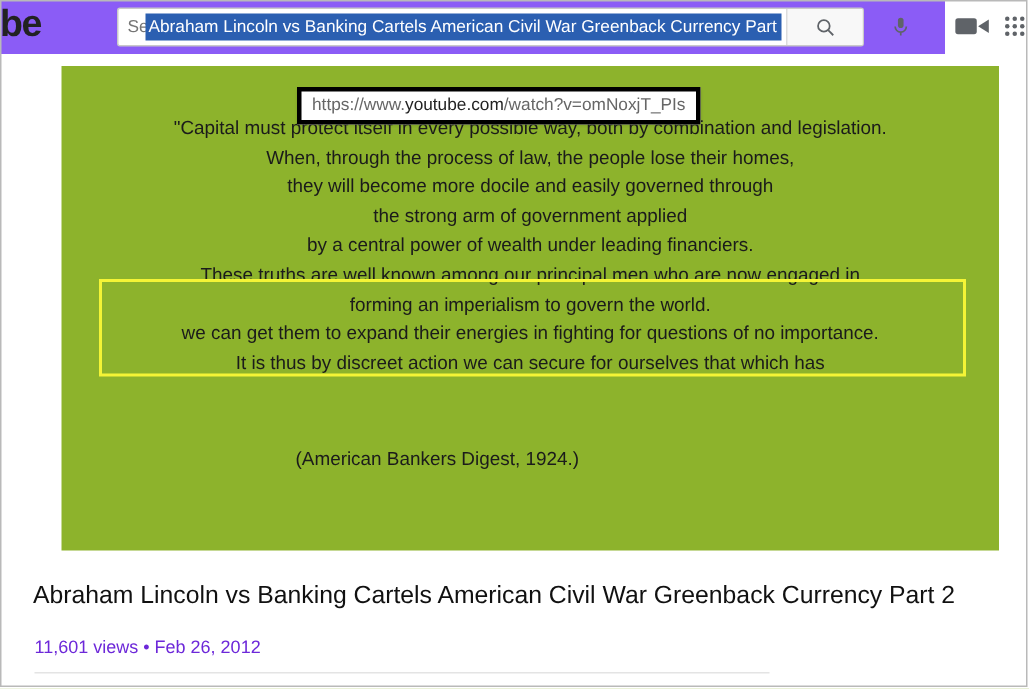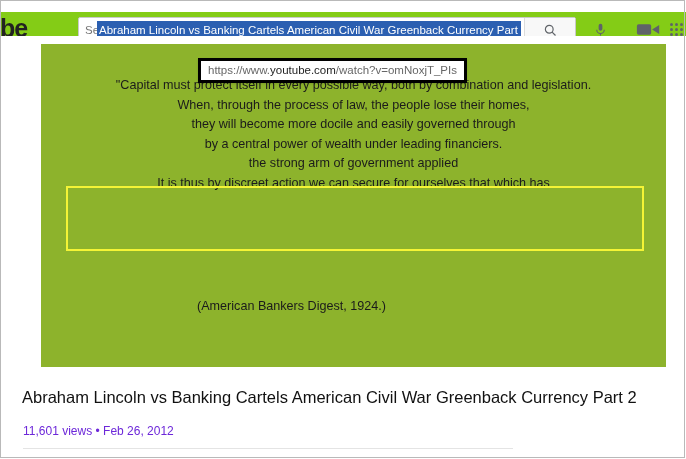--- a/index.html
+++ b/index.html
@@ -11,24 +11,24 @@
     width: 686px;
     height: 459px;
     font-family: "Liberation Sans", sans-serif;
     overflow: hidden;
     position: relative;
   }
 
   
   .topbar {
     position: absolute;
-    left: 0; top: 12px;
-    width: 686px;
+    left: 0; top: 0;
+    width: 630px;
     height: 36px;
-    background: #84cc16;
+    background: #8b5cf6;
     display: flex;
     align-items: center;
   }
   .brand-logo {
     position: absolute;
     left: 0;
     top: 2px;
     font-size: 25px;
     font-weight: bold;
     color: #222;
@@ -294,22 +294,25 @@
 <div class="page">
   <div class="left-gutter"></div>
 
   <div class="video-frame">
     <div class="quote-card">
 
       <div class="quote-text">
         <span class="ln">"Capital must protect itself in every possible way, both by combination and legislation.</span>
         <span class="ln">When, through the process of law, the people lose their homes,</span>
         <span class="ln">they will become more docile and easily governed through</span>
+        <span class="ln">the strong arm of government applied</span>
         <span class="ln">by a central power of wealth under leading financiers.</span>
-        <span class="ln">the strong arm of government applied</span>
+        <span class="ln">These truths are well known among our principal men who are now engaged in</span>
+        <span class="ln">forming an imperialism to govern the world.</span>
+        <span class="ln">we can get them to expand their energies in fighting for questions of no importance.</span>
         <span class="ln">It is thus by discreet action we can secure for ourselves that which has</span>
       </div>
 
       <div class="highlight-box"></div>
 
       <div class="attrib">(American Bankers Digest, 1924.)</div>
     </div>
 
     <div class="url-tip">
       <span>https://www.</span><b>youtube.com</b><span>/watch?v=omNoxjT_PIs</span>

